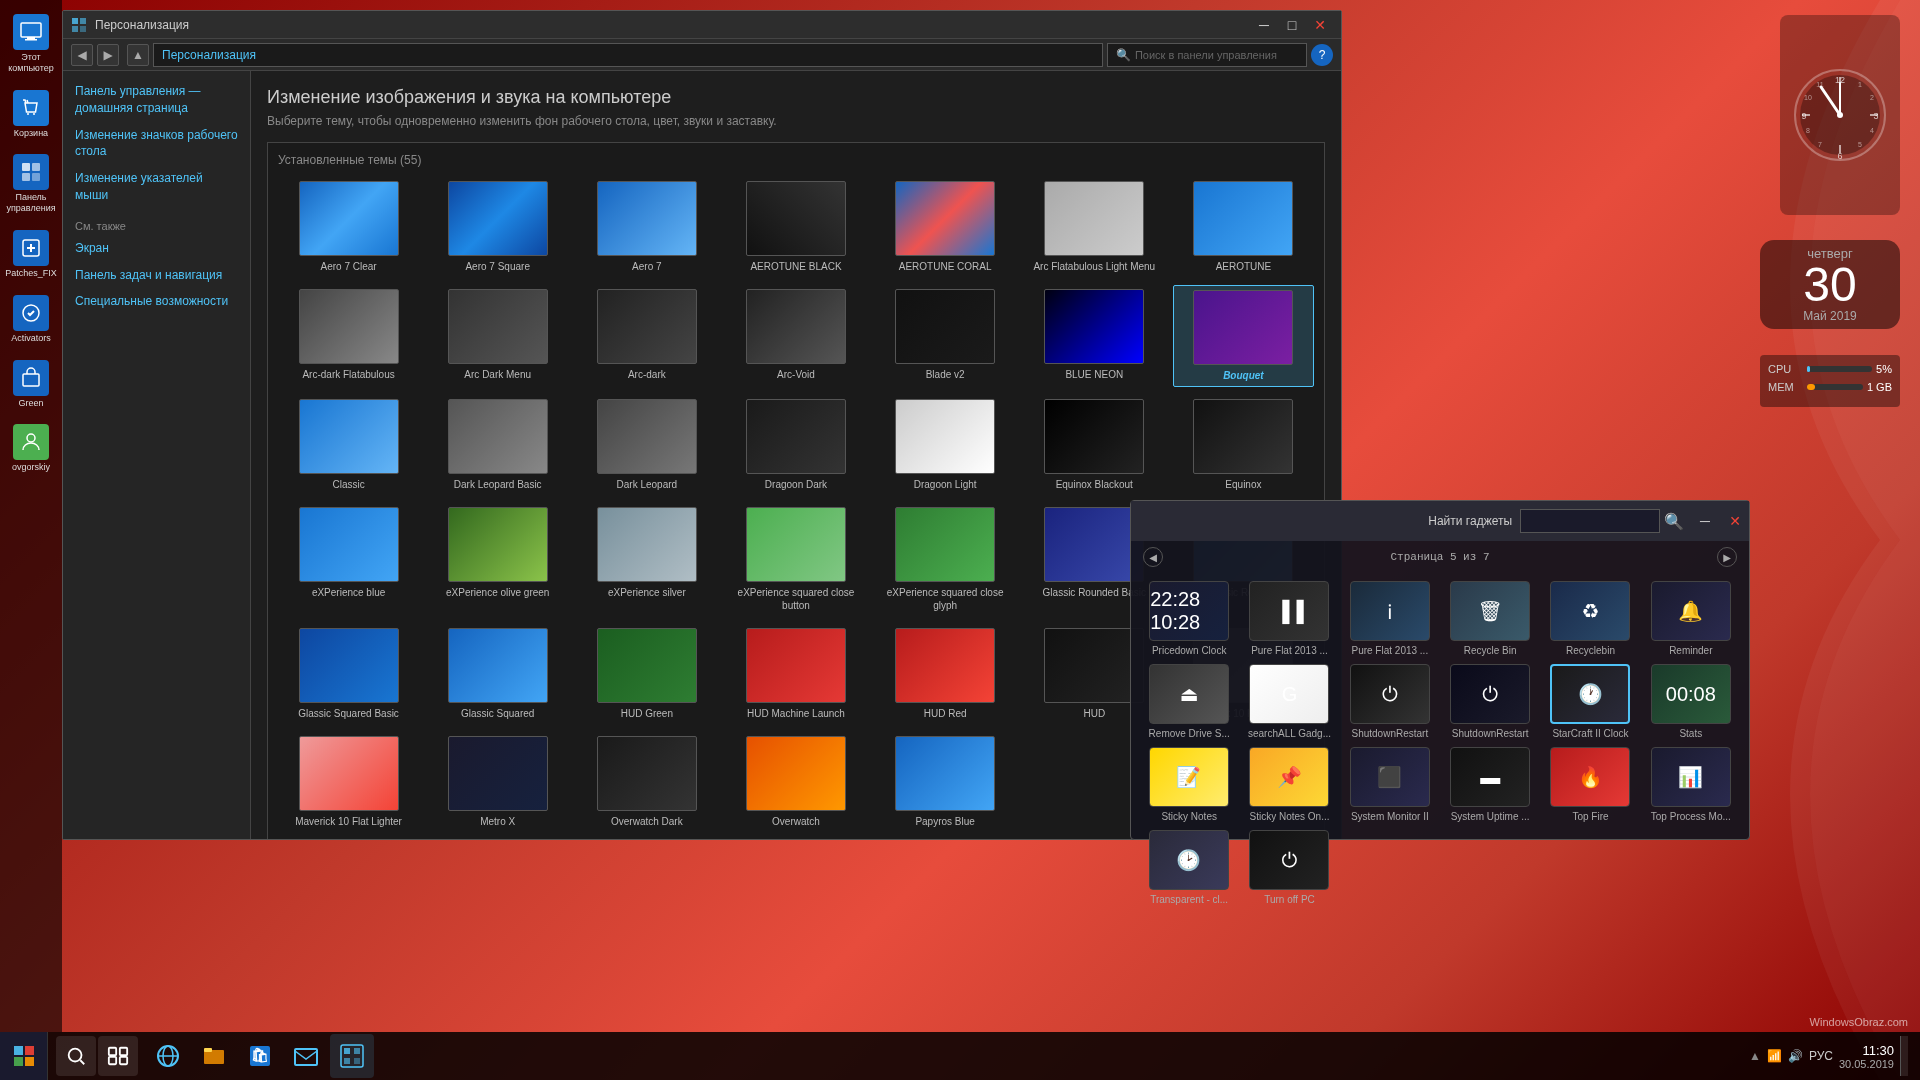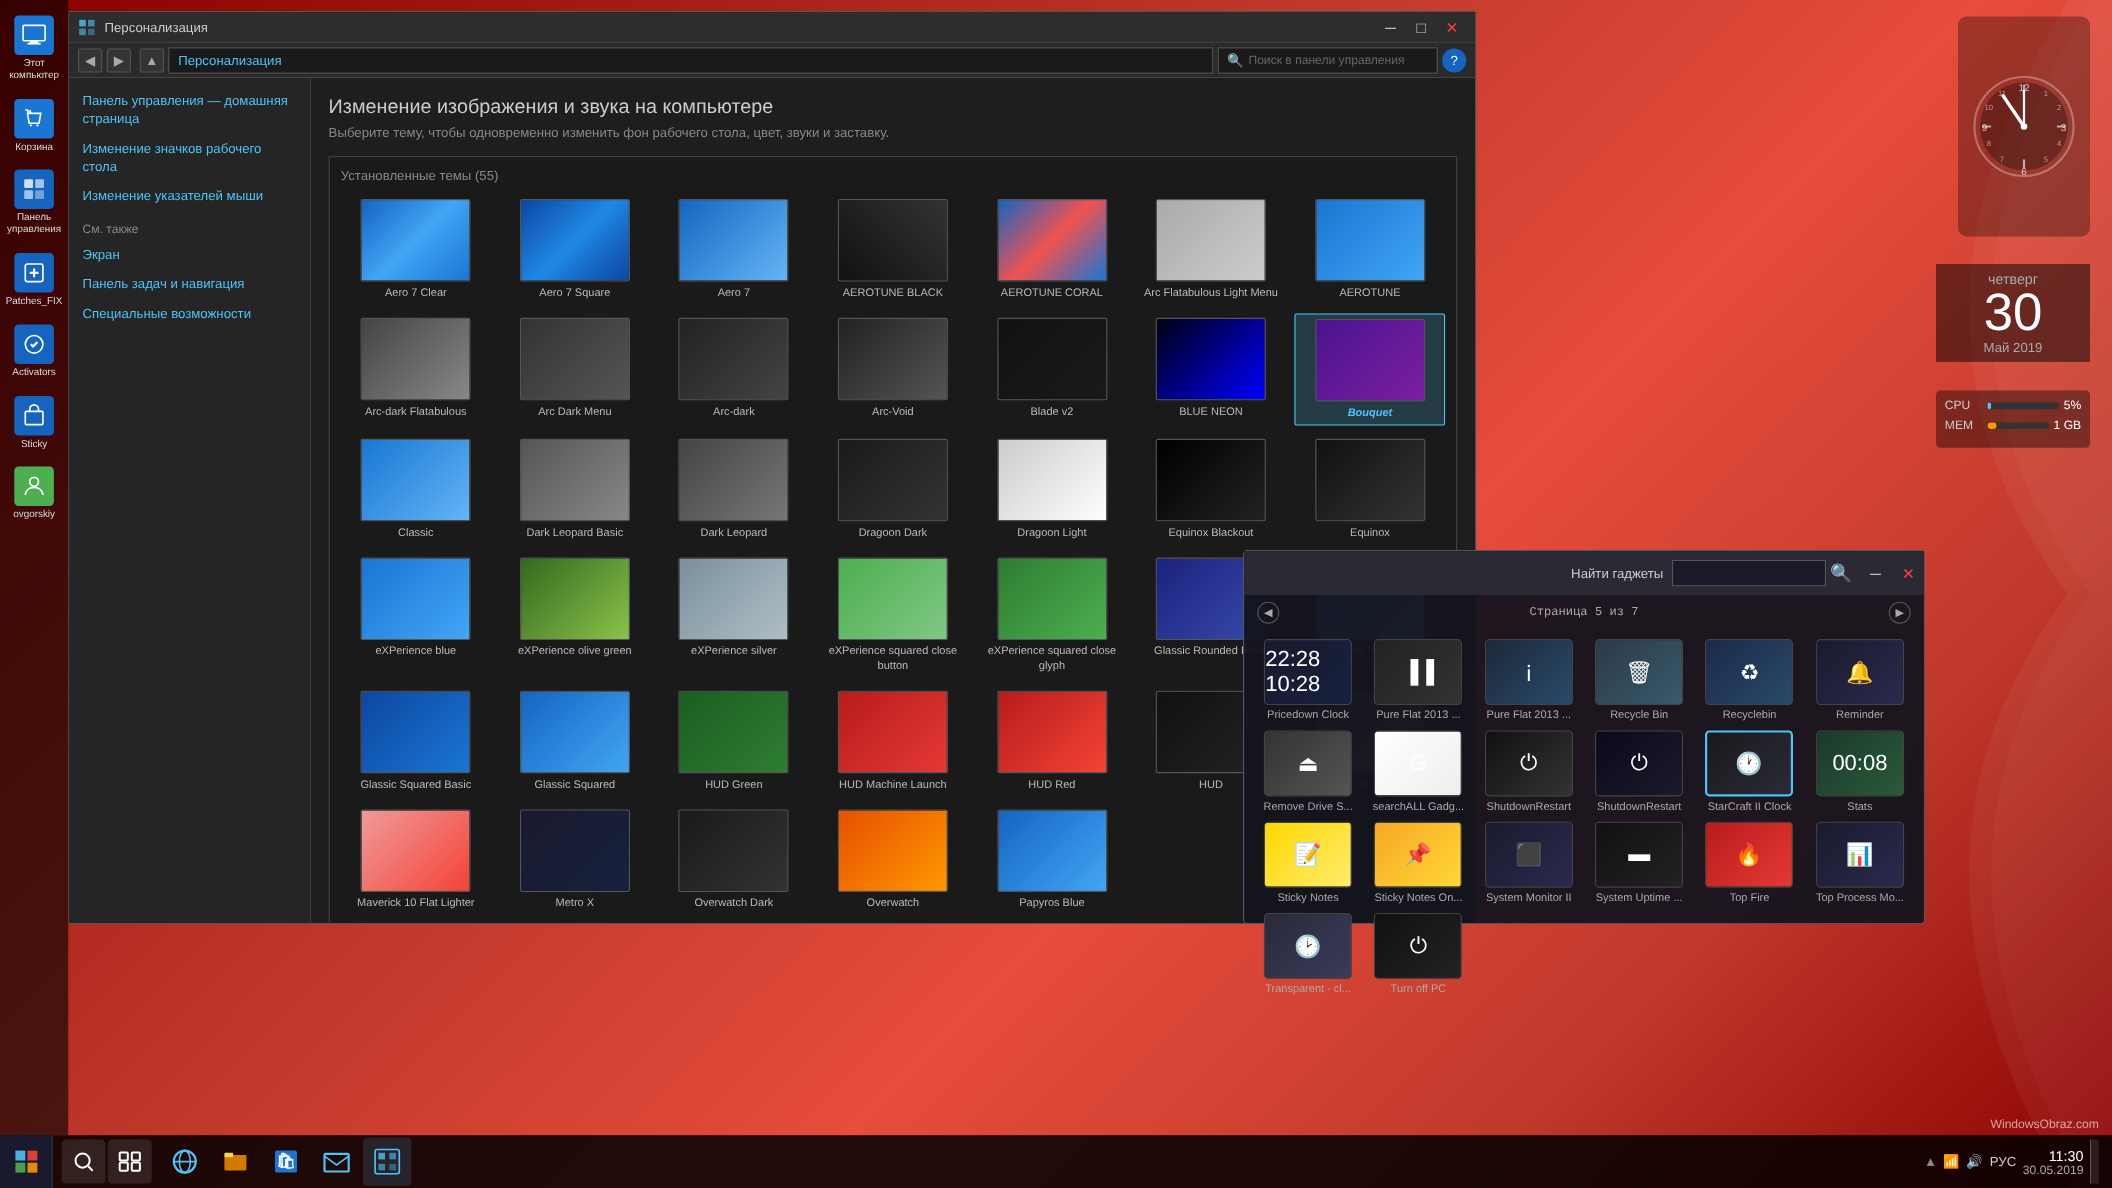--- a/index.html
+++ b/index.html
@@ -35,21 +35,21 @@
       justify-content: center;
       color: white;
     }
 
     .date-widget {
       position: absolute;
       right: 20px;
       top: 240px;
       width: 140px;
       background: rgba(0,0,0,0.5);
-      border-radius: 0;
+      border-radius: 14px;
       padding: 6px;
       color: white;
       text-align: center;
     }
 
     .date-widget .day-name {
       font-size: 13px;
       color: #aaa;
     }
 
@@ -332,21 +332,21 @@
 
     
     .window-content {
       display: flex;
       flex: 1;
       overflow: hidden;
     }
 
     
     .left-panel {
-      width: 220px;
+      width: 188px;
       background: #252525;
       border-right: 1px solid #444;
       padding: 12px;
       flex-shrink: 0;
     }
 
     .panel-link {
       color: #4fc3f7;
       font-size: 12px;
       cursor: pointer;
@@ -706,21 +706,21 @@
       </div>
       <span class="si-label">Activators</span>
     </div>
     <div class="sidebar-icon">
       <div class="si-img" style="background:#1565c0;">
         <svg width="24" height="24" viewBox="0 0 24 24" fill="none">
             <rect x="4" y="8" width="16" height="12" rx="1" stroke="white" stroke-width="1.5"></rect>
             <path d="M8 8V6a4 4 0 018 0v2" stroke="white" stroke-width="1.5"></path>
           </svg>
       </div>
-      <span class="si-label">Sticky</span>
+      <span class="si-label">Green</span>
     </div>
     <div class="sidebar-icon">
       <div class="si-img" style="background:#4caf50;">
         <svg width="24" height="24" viewBox="0 0 24 24" fill="none">
             <circle cx="12" cy="8" r="4" stroke="white" stroke-width="1.5"></circle>
             <path d="M4 20c0-4 3.6-7 8-7s8 3 8 7" stroke="white" stroke-width="1.5"></path>
           </svg>
       </div>
       <span class="si-label">ovgorskiy</span>
     </div>

